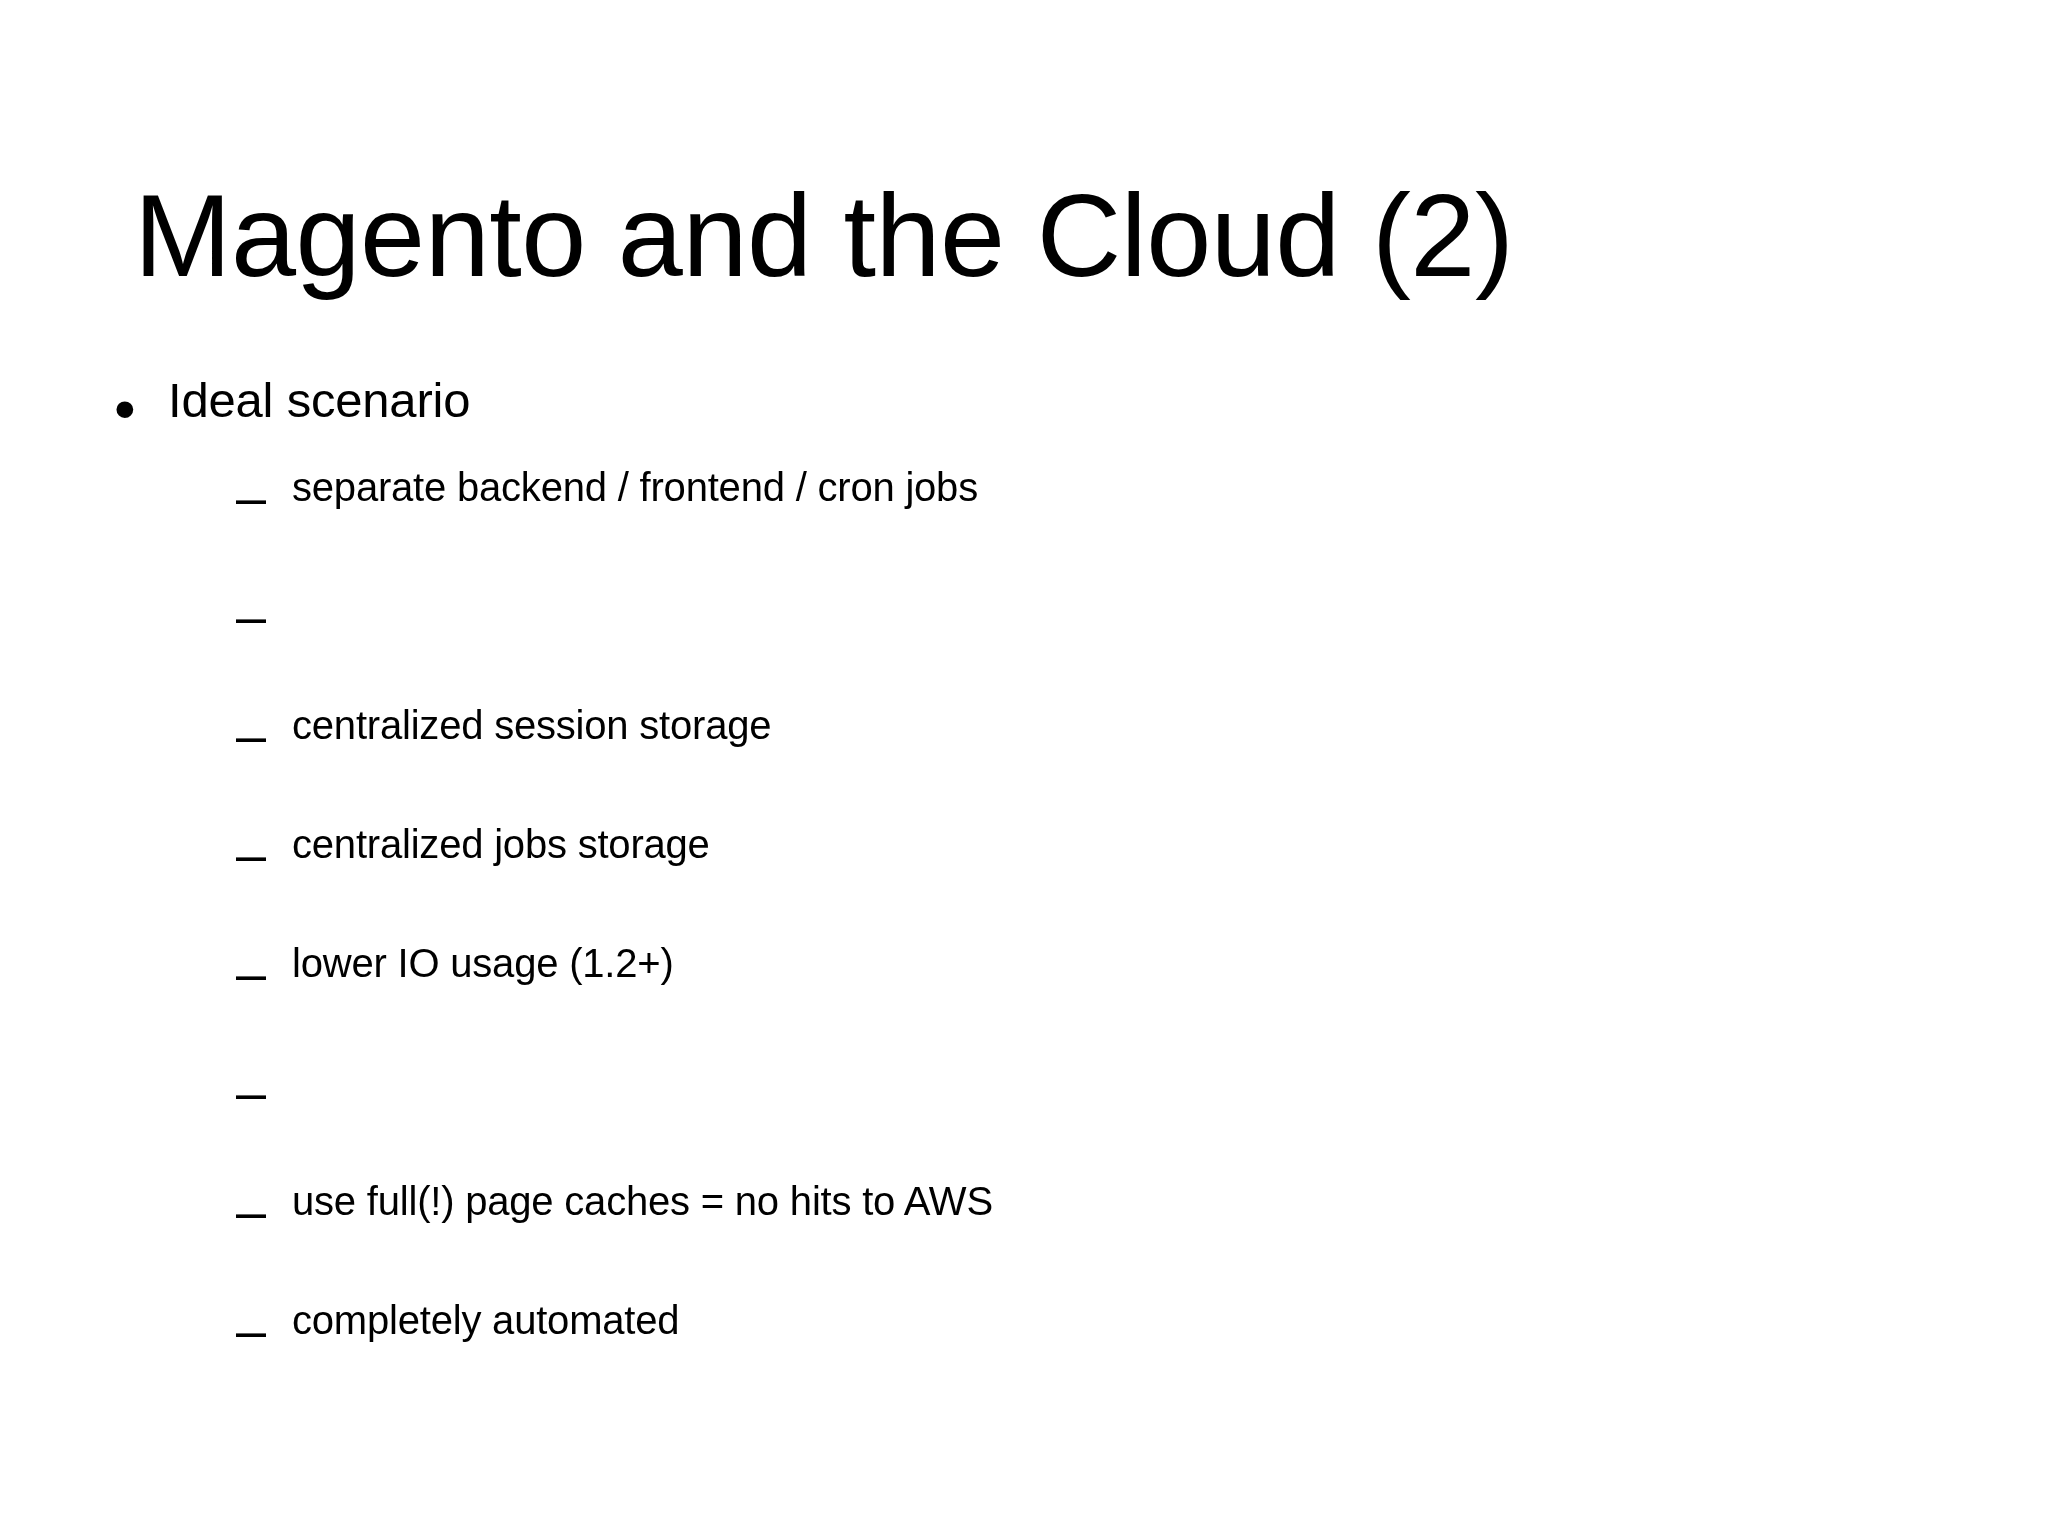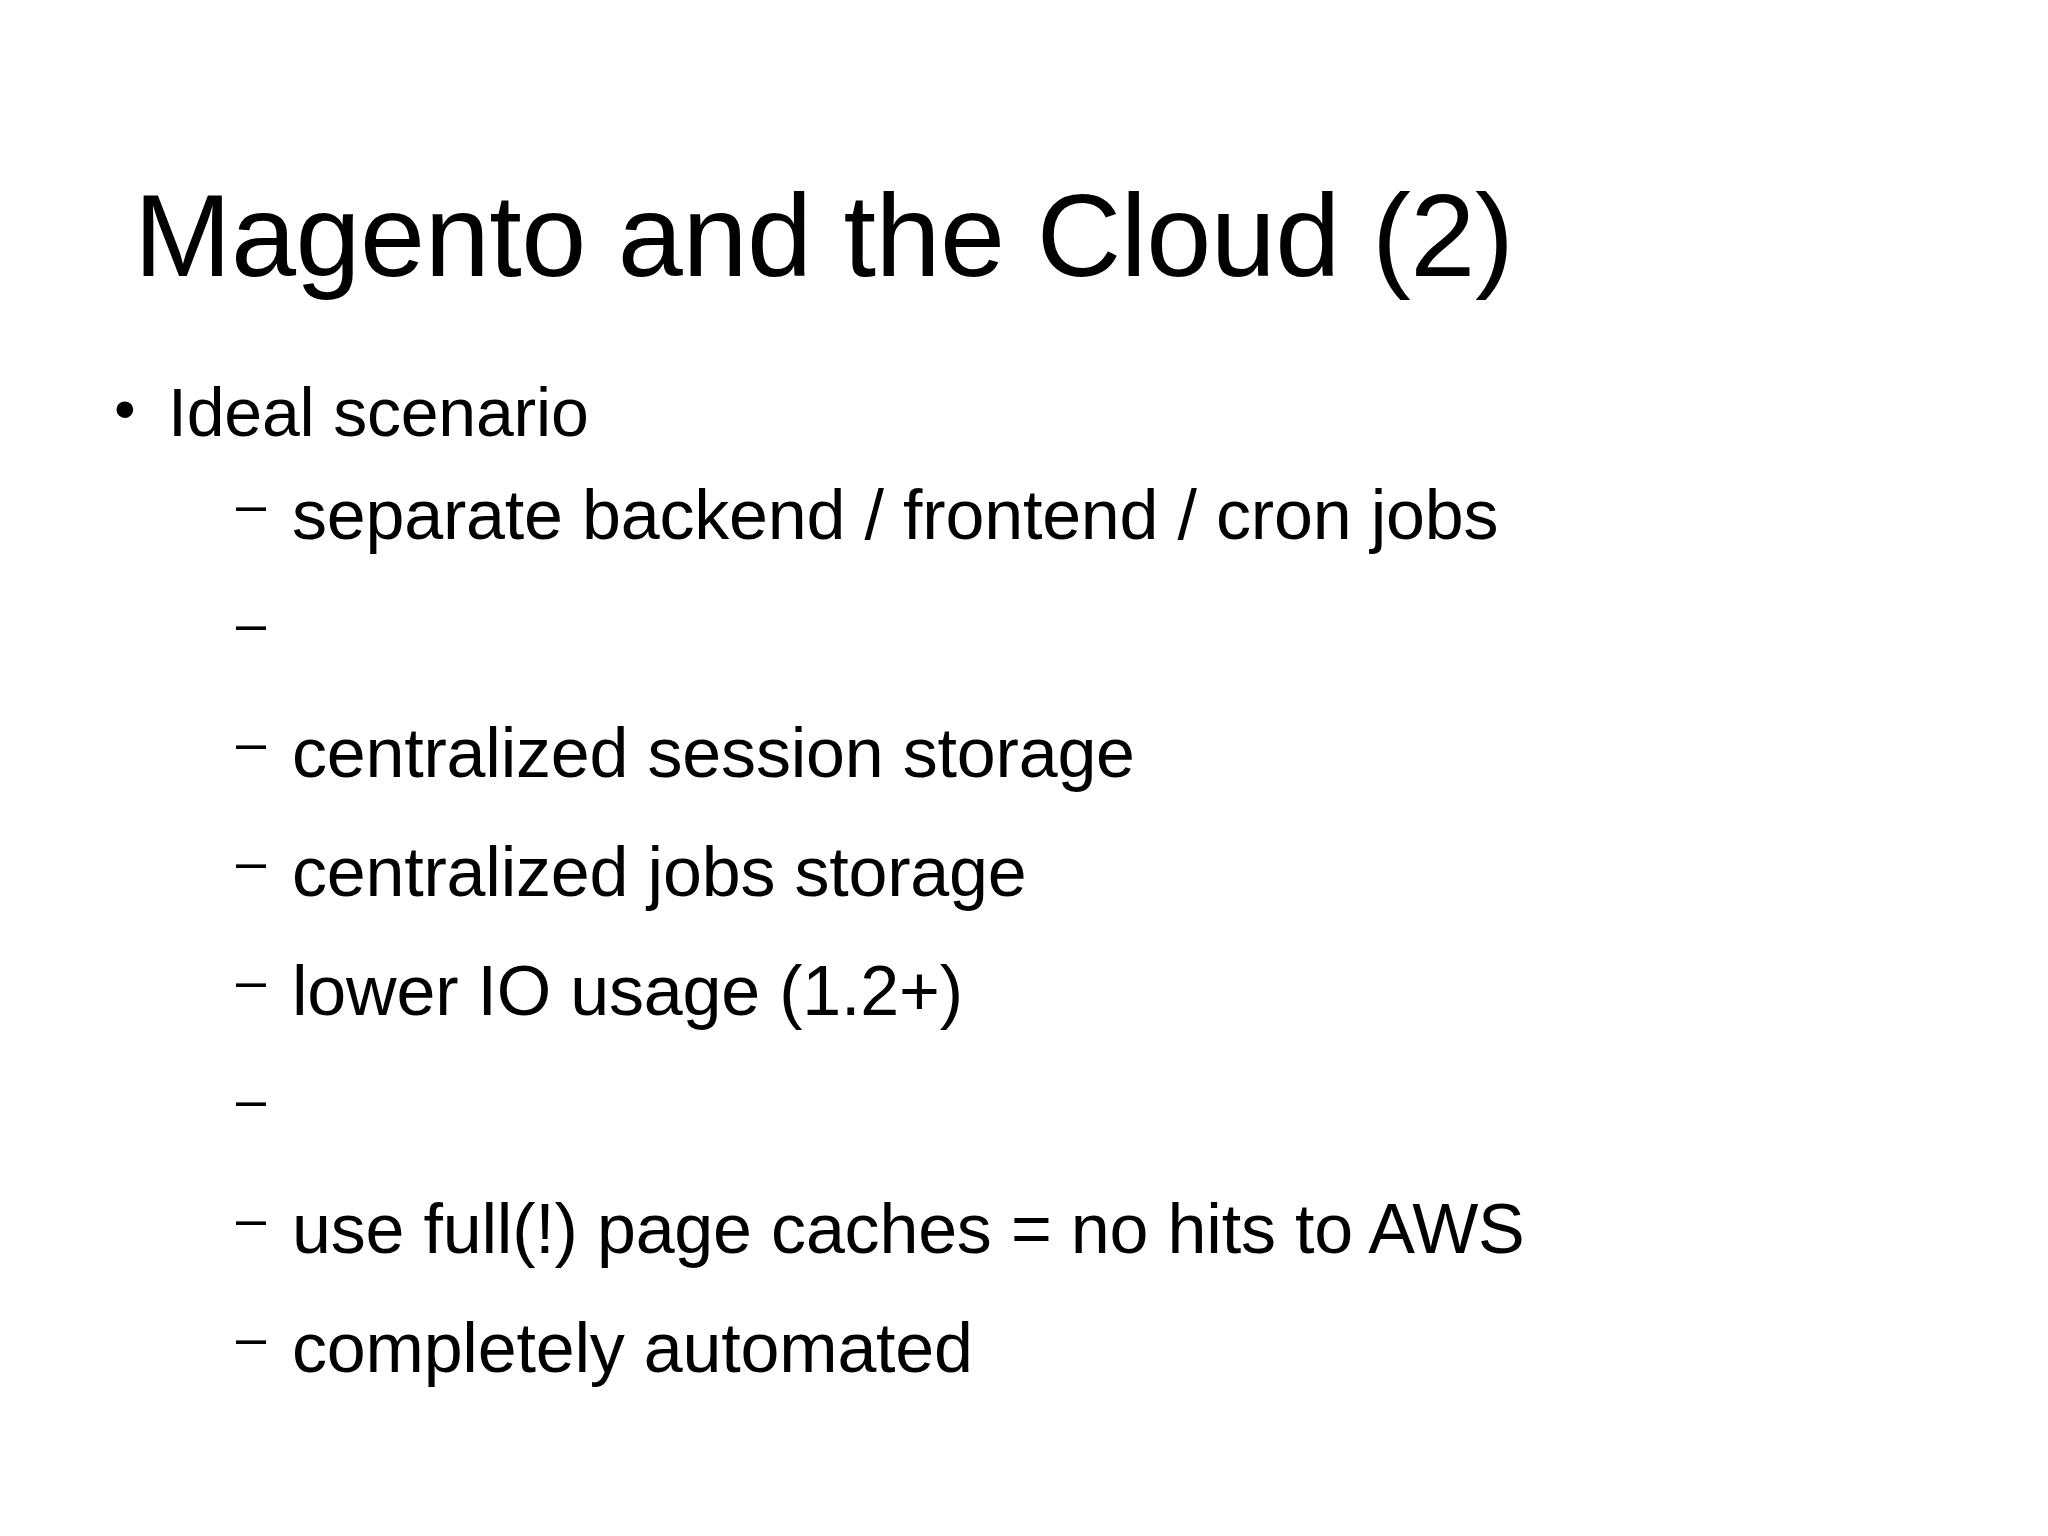--- a/index.html
+++ b/index.html
@@ -49,21 +49,21 @@
   .bullet-l1 .marker {
     flex: 0 0 auto;
     width: 64px;
     font-size: 62px;
     line-height: 1.18;
     text-align: left;
     padding-left: 10px;
     box-sizing: border-box;
   }
   .bullet-l1 .text {
-    font-size: 68px;
+    font-size: 49px;
     line-height: 1.18;
     letter-spacing: -0.2px;
     white-space: nowrap;
   }
 
   .sublist {
     margin: 0;
     padding: 0;
   }
   .bullet-l2 {
@@ -74,21 +74,21 @@
     height: 119px;
   }
   .bullet-l2 .marker {
     flex: 0 0 auto;
     width: 56px;
     font-size: 54px;
     line-height: 1.42;
     letter-spacing: 0;
   }
   .bullet-l2 .text {
-    font-size: 70px;
+    font-size: 40px;
     line-height: 1.42;
     letter-spacing: -0.2px;
     white-space: nowrap;
   }
 </style>
 </head>
 <body>
 
 <div class="slide">
 

